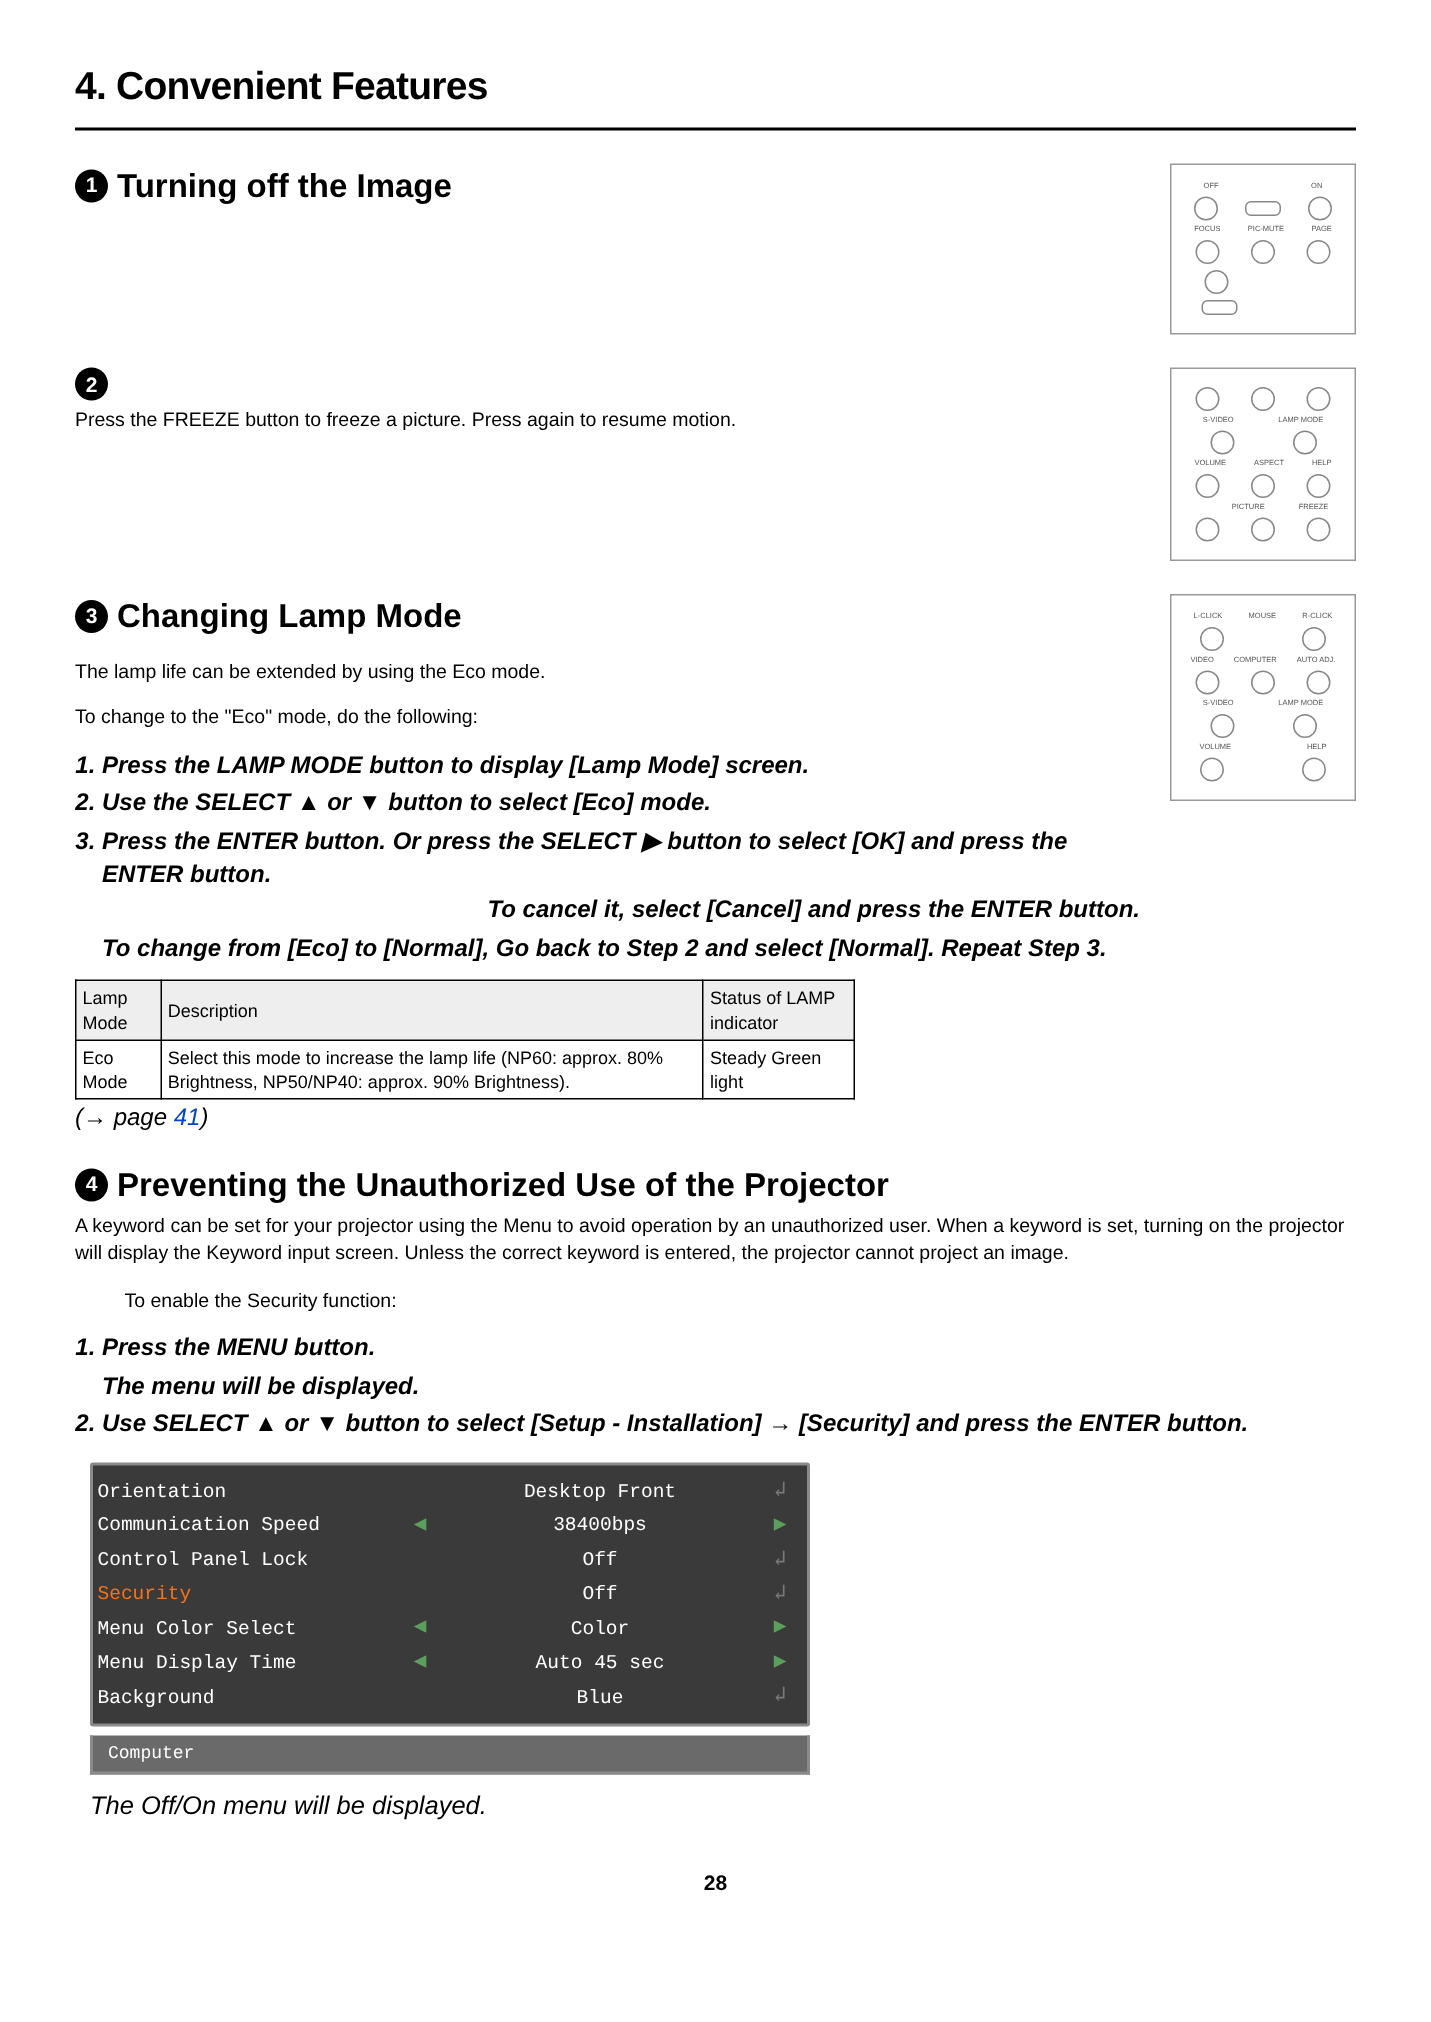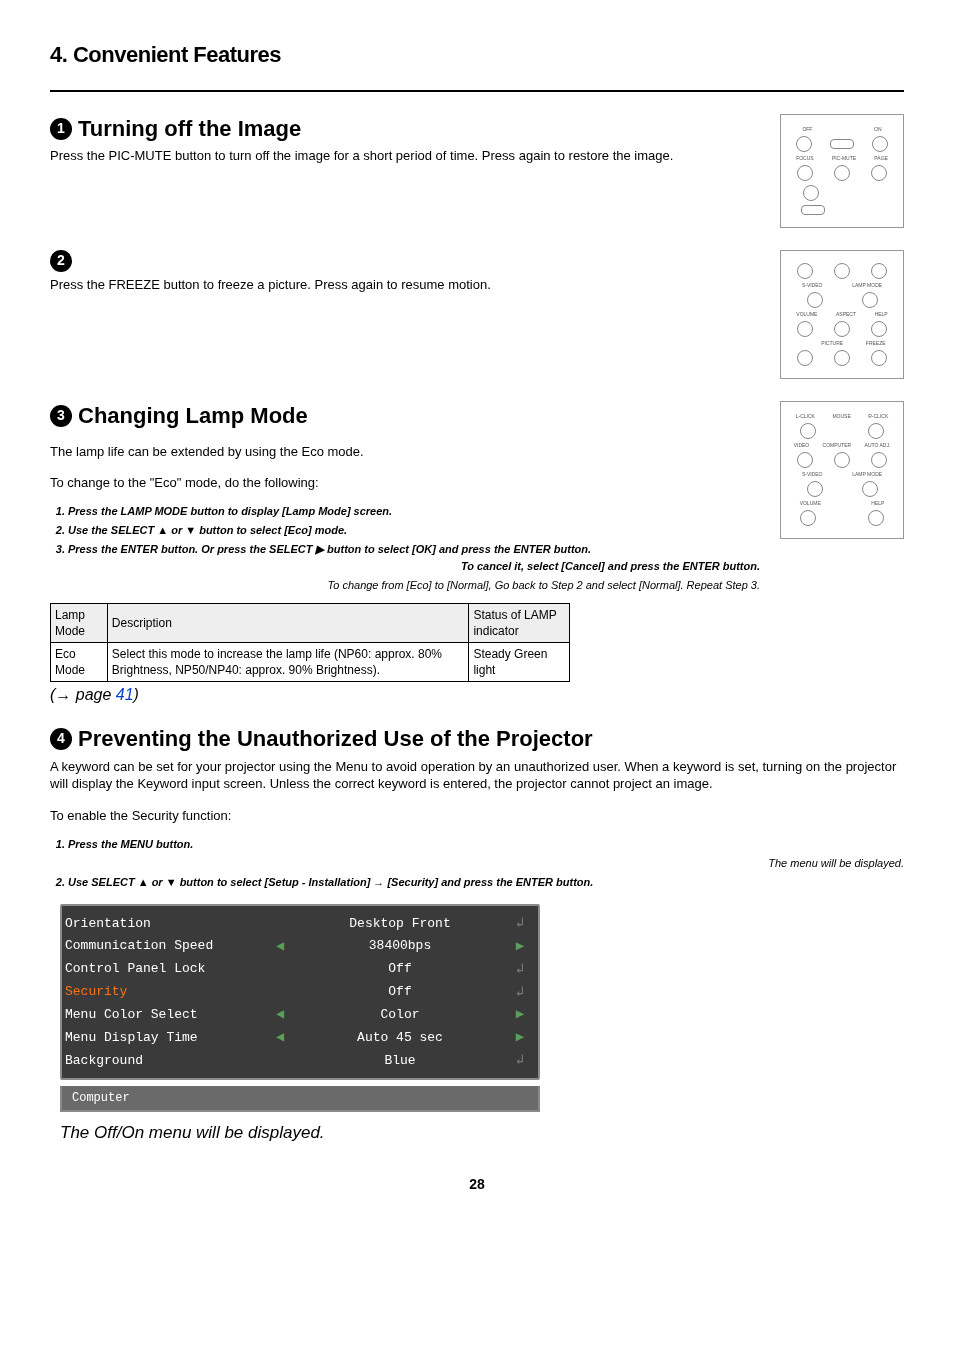--- a/index.html
+++ b/index.html
@@ -7,24 +7,24 @@
     margin: 0;
     padding: 40px 50px;
     width: 854px;
     color: #000;
     font-size: 14px;
     line-height: 1.35;
   }
   h1.chapter {
     font-family: "Arial Black", Arial, sans-serif;
     font-weight: 900;
-    font-size: 22px;
+    font-size: 26px;
     margin: 0 0 6px 0;
     border-bottom: 2px solid #000;
-    padding-bottom: 20px;
+    padding-bottom: 10px;
     letter-spacing: -0.5px;
   }
   .section-row {
     display: flex;
     align-items: flex-start;
     gap: 20px;
     margin-top: 22px;
   }
   .section-text { flex: 1; }
   h2.section {
@@ -57,23 +57,23 @@
     color: #555;
     text-align: center;
     line-height: 1;
     flex: none;
   }
   .remote .row { display:flex; justify-content:space-around; align-items:center; margin:4px 0; }
   .remote .btn { width:14px; height:14px; border:1px solid #888; border-radius:50%; display:inline-block; }
   .remote .pill { width:22px; height:8px; border:1px solid #888; border-radius:4px; display:inline-block; }
 
   ol.steps { padding-left: 18px; margin: 8px 0; }
-  ol.steps li { font-style: italic; font-weight: bold; margin: 4px 0; font-size: 11px; }
+  ol.steps li { font-style: italic; font-weight: bold; margin: 4px 0; font-size: 16px; }
   ol.steps li .sub { font-weight: bold; display:block; margin-top:2px;text-align:right; }
-  ol.steps li .subplain { font-weight: normal; font-style: italic; display:block; margin-top:4px;text-align:right; }
+  ol.steps li .subplain { font-weight: bold; font-style: italic; display:block; margin-top:4px; }
 
   table.lamp {
     border-collapse: collapse;
     width: 520px;
     margin-top: 10px;
     font-size: 12px;
   }
   table.lamp th, table.lamp td {
     border: 1px solid #000;
     padding: 3px 4px;
@@ -123,21 +123,20 @@
 <body>
 
 <h1 class="chapter">4. Convenient Features</h1>
 
 <div class="section-row">
   <div class="section-text">
     <h2 class="section">
       <span class="numcircle">1</span>
       <span>Turning off the Image</span>
     </h2>
-    <div class="body">Press the PIC-MUTE button to turn off the image for a short period of time. Press again to restore the image.</div>
   </div>
   <div class="remote hand">
     <div class="row">
         <span>OFF</span>
         <span></span>
         <span>ON</span>
       </div>
     <div class="row">
         <span class="btn"></span>
         <span class="pill"></span>
@@ -287,21 +286,21 @@
       </div>
   </div>
 </div>
 
 <div style="margin-top:18px;">
   <h2 class="section">
     <span class="numcircle">4</span>
     <span>Preventing the Unauthorized Use of the Projector</span>
   </h2>
   <div class="body">A keyword can be set for your projector using the Menu to avoid operation by an unauthorized user. When a keyword is set, turning on the projector will display the Keyword input screen. Unless the correct keyword is entered, the projector cannot project an image.</div>
-  <p class="body" style="margin-top:14px;">To enable the Security function:</p>
+  <p class="body" style="margin-top:14px;margin-left:33px;">To enable the Security function:</p>
   <ol class="steps">
     <li>
       <span>Press the MENU button.</span>
       <span class="subplain">The menu will be displayed.</span>
     </li>
     <li>Use SELECT ▲ or ▼ button to select [Setup - Installation] → [Security] and press the ENTER button.</li>
   </ol>
 
   <div class="menushot">
     <div class="panel">

